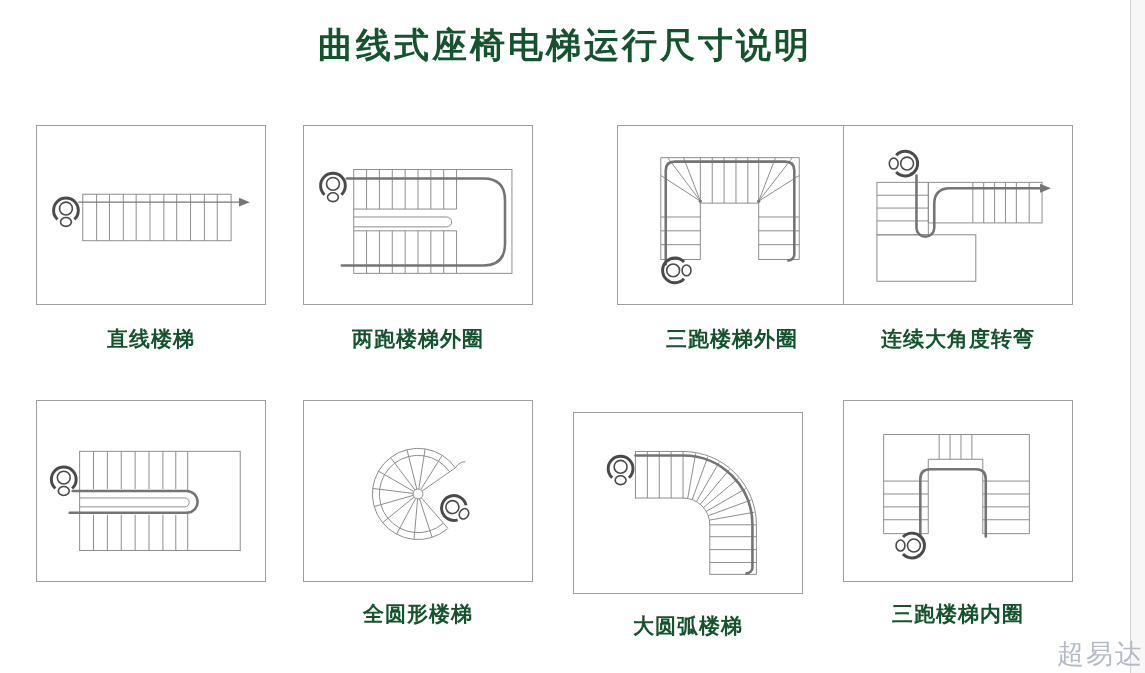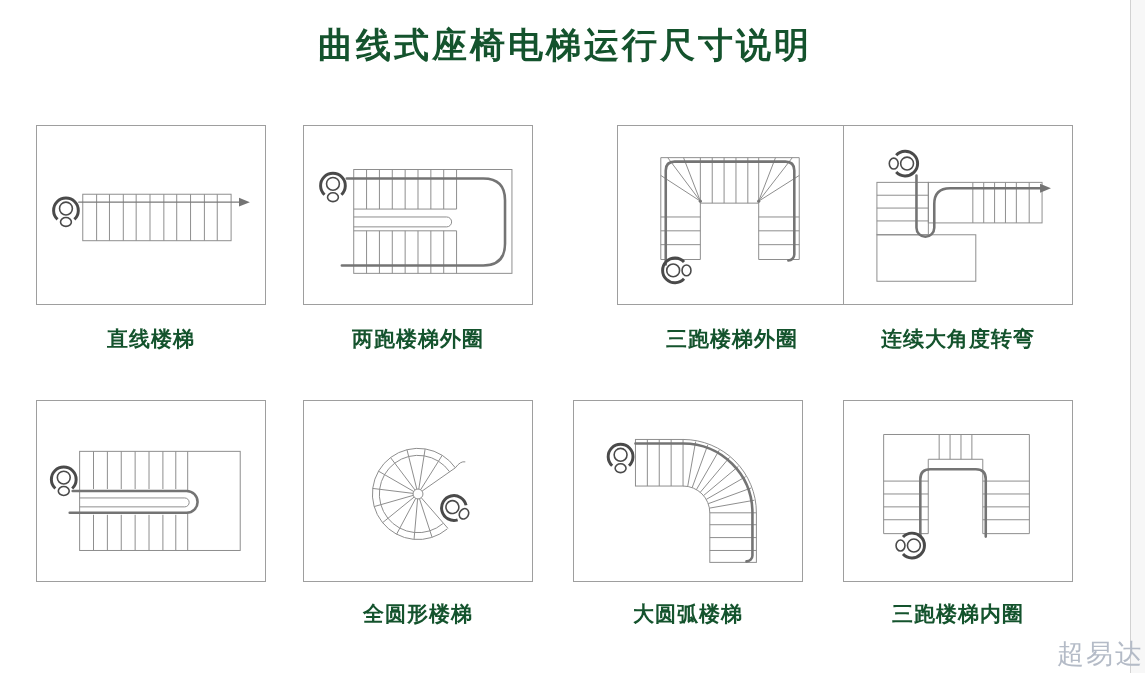--- a/index.html
+++ b/index.html
@@ -35,21 +35,21 @@
     position:absolute; left:1057px; top:636px; font-size:27px; color:#b4bbc7;
     letter-spacing:2px; z-index:5; white-space:nowrap;
   }
   
   #p1 { left:36px;  top:125px; }
   #p2 { left:303px; top:125px; }
   #p3 { left:573px; top:125px;margin-left:44px; }
   #p4 { left:843px; top:125px; }
   #p5 { left:36px;  top:400px; }
   #p6 { left:303px; top:400px; }
-  #p7 { left:573px; top:400px; }
+  #p7 { left:573px; top:412px; }
   #p8 { left:843px; top:400px; }
 </style>
 </head>
 <body>
 
 <svg width="0" height="0" style="position:absolute" aria-hidden="true">
   <defs>
     <g id="chair" fill="none">
       <path d="M -8.5,9.5 A 12.5,12.5 0 1 1 8.5,9.5" stroke-width="3"></path>
       <circle cx="0" cy="-1.5" r="6.5" stroke-width="1.6" fill="#ffffff"></circle>

